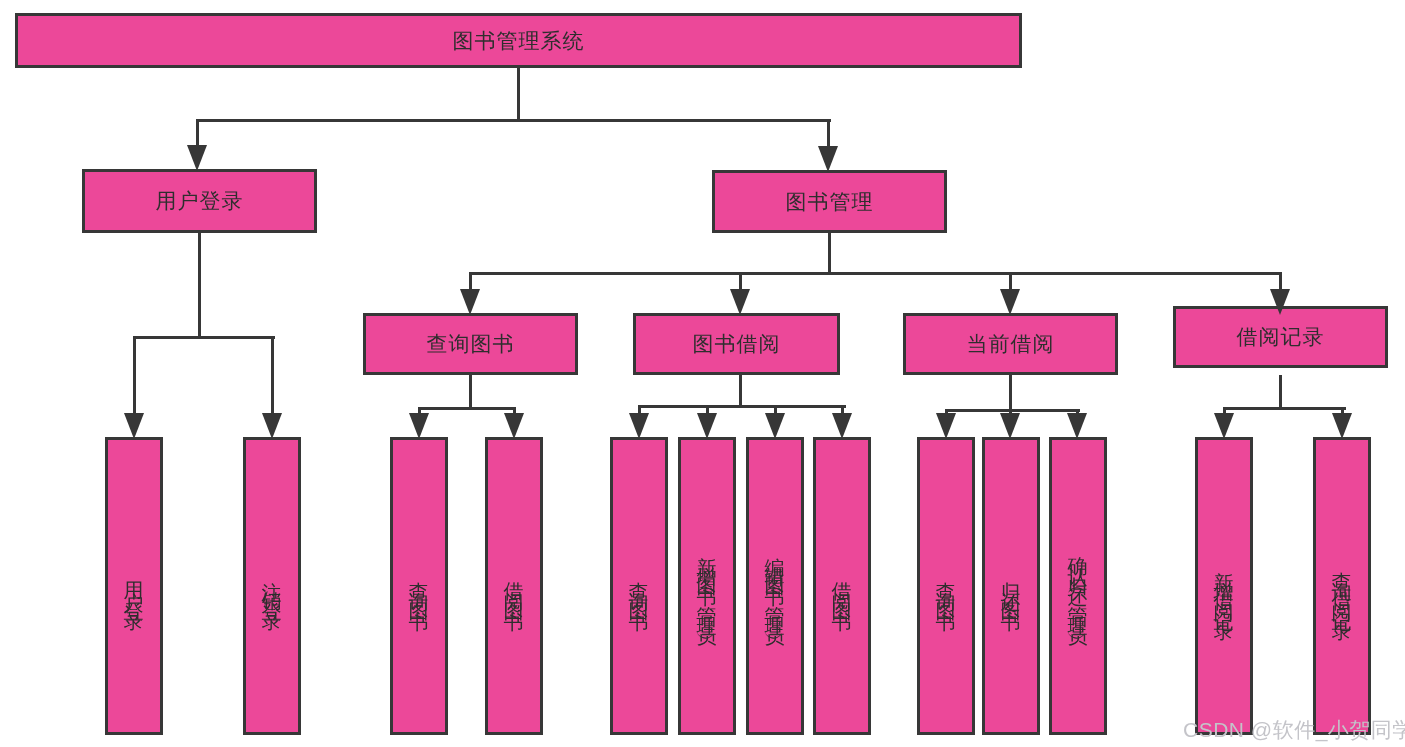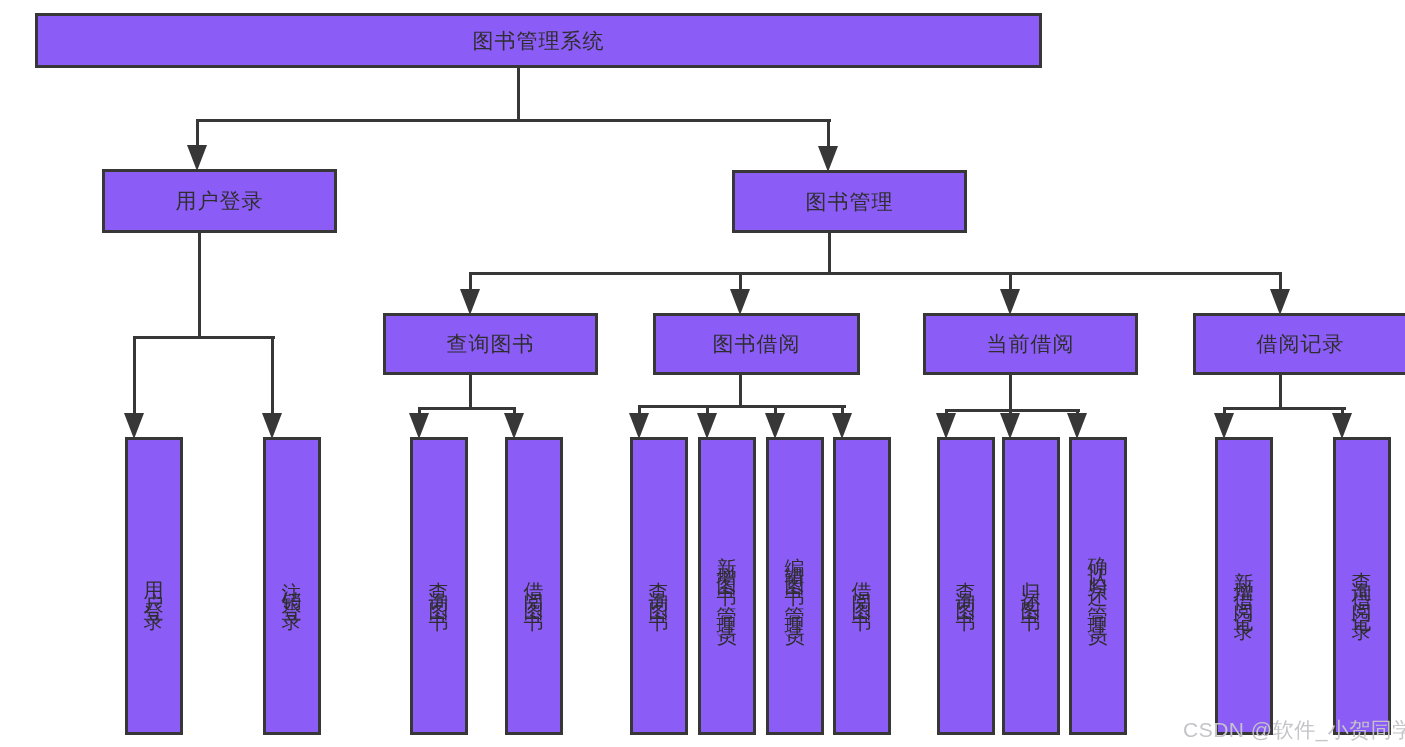--- a/index.html
+++ b/index.html
@@ -1,22 +1,22 @@
 <!DOCTYPE html>
 <html><head>
 <meta charset="utf-8">
 <style>
   html,body{margin:0;padding:0;background:#ffffff;}
   .stage{
     position:relative;width:1405px;height:747px;background:#ffffff;overflow:hidden;
     font-family:"Liberation Sans","DejaVu Sans",sans-serif;color:#2e2e2e;
   }
   .box{
-    position:absolute;background:#8b5cf6;border:3px solid #373737;box-sizing:border-box;
-    display:flex;align-items:center;justify-content:center;z-index:1;margin-left:20px;
+    position:absolute;background:#ec4899;border:3px solid #373737;box-sizing:border-box;
+    display:flex;align-items:center;justify-content:center;z-index:1;
   }
   .hlabel{font-size:21px;letter-spacing:1px;color:#2e2e2e;white-space:nowrap;}
   .leaf{z-index:1;}
   .leaf .vlabel{
     writing-mode:vertical-rl;text-orientation:mixed;
     font-size:20px;letter-spacing:10px;line-height:1;color:#2e2e2e;white-space:nowrap;
   }
   .v{position:absolute;width:3px;background:#373737;z-index:0;}
   .h{position:absolute;height:3px;background:#373737;z-index:0;}
   .arr{
@@ -47,21 +47,21 @@
 
   <div class="box" style="left:363px;top:313px;width:215px;height:62px">
     <span class="hlabel">查询图书</span>
   </div>
   <div class="box" style="left:633px;top:313px;width:207px;height:62px">
     <span class="hlabel">图书借阅</span>
   </div>
   <div class="box" style="left:903px;top:313px;width:215px;height:62px">
     <span class="hlabel">当前借阅</span>
   </div>
-  <div class="box" style="left:1173px;top:313px;width:215px;height:62px">
+  <div class="box" style="left:1173px;top:306px;width:215px;height:62px">
     <span class="hlabel">借阅记录</span>
   </div>
 
   <div class="box leaf" style="left:105px;top:437px;width:58px;height:298px">
     <span class="vlabel">用户登录</span>
   </div>
   <div class="box leaf" style="left:243px;top:437px;width:58px;height:298px">
     <span class="vlabel">注销登录</span>
   </div>
   <div class="box leaf" style="left:390px;top:437px;width:58px;height:298px">

